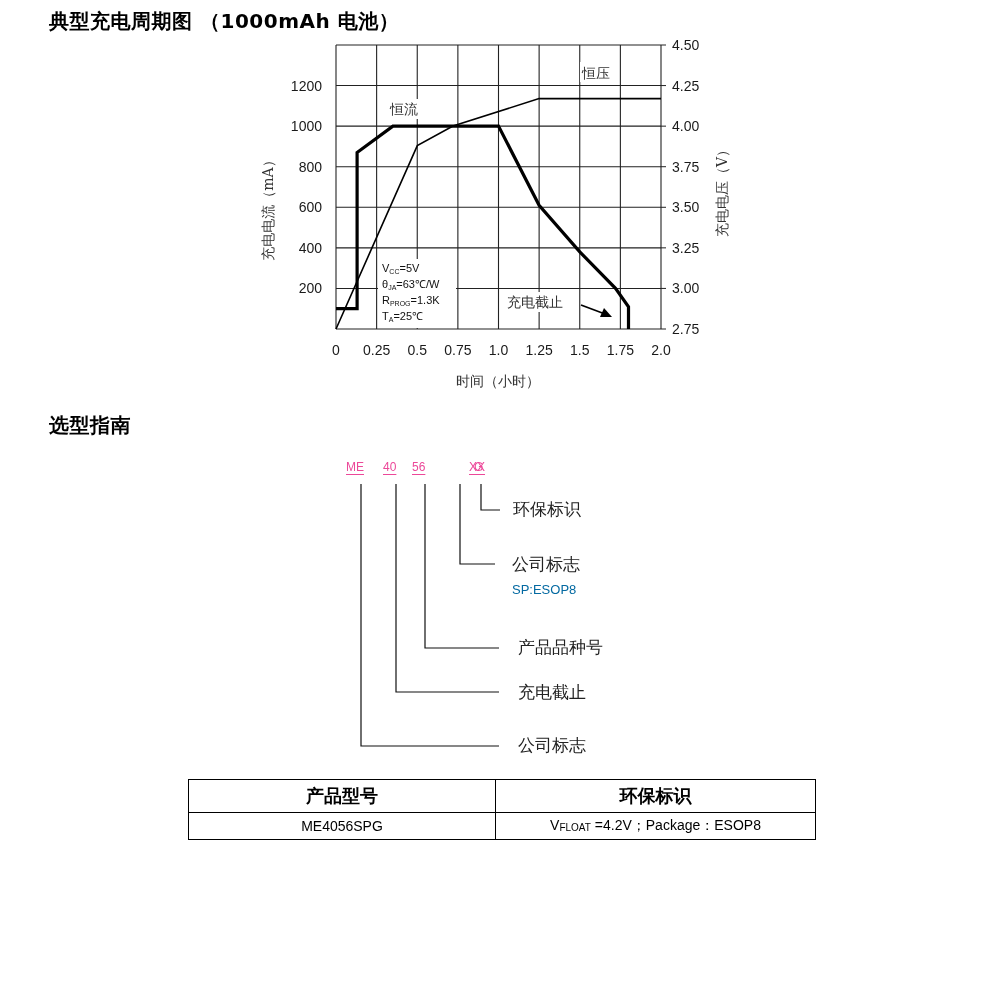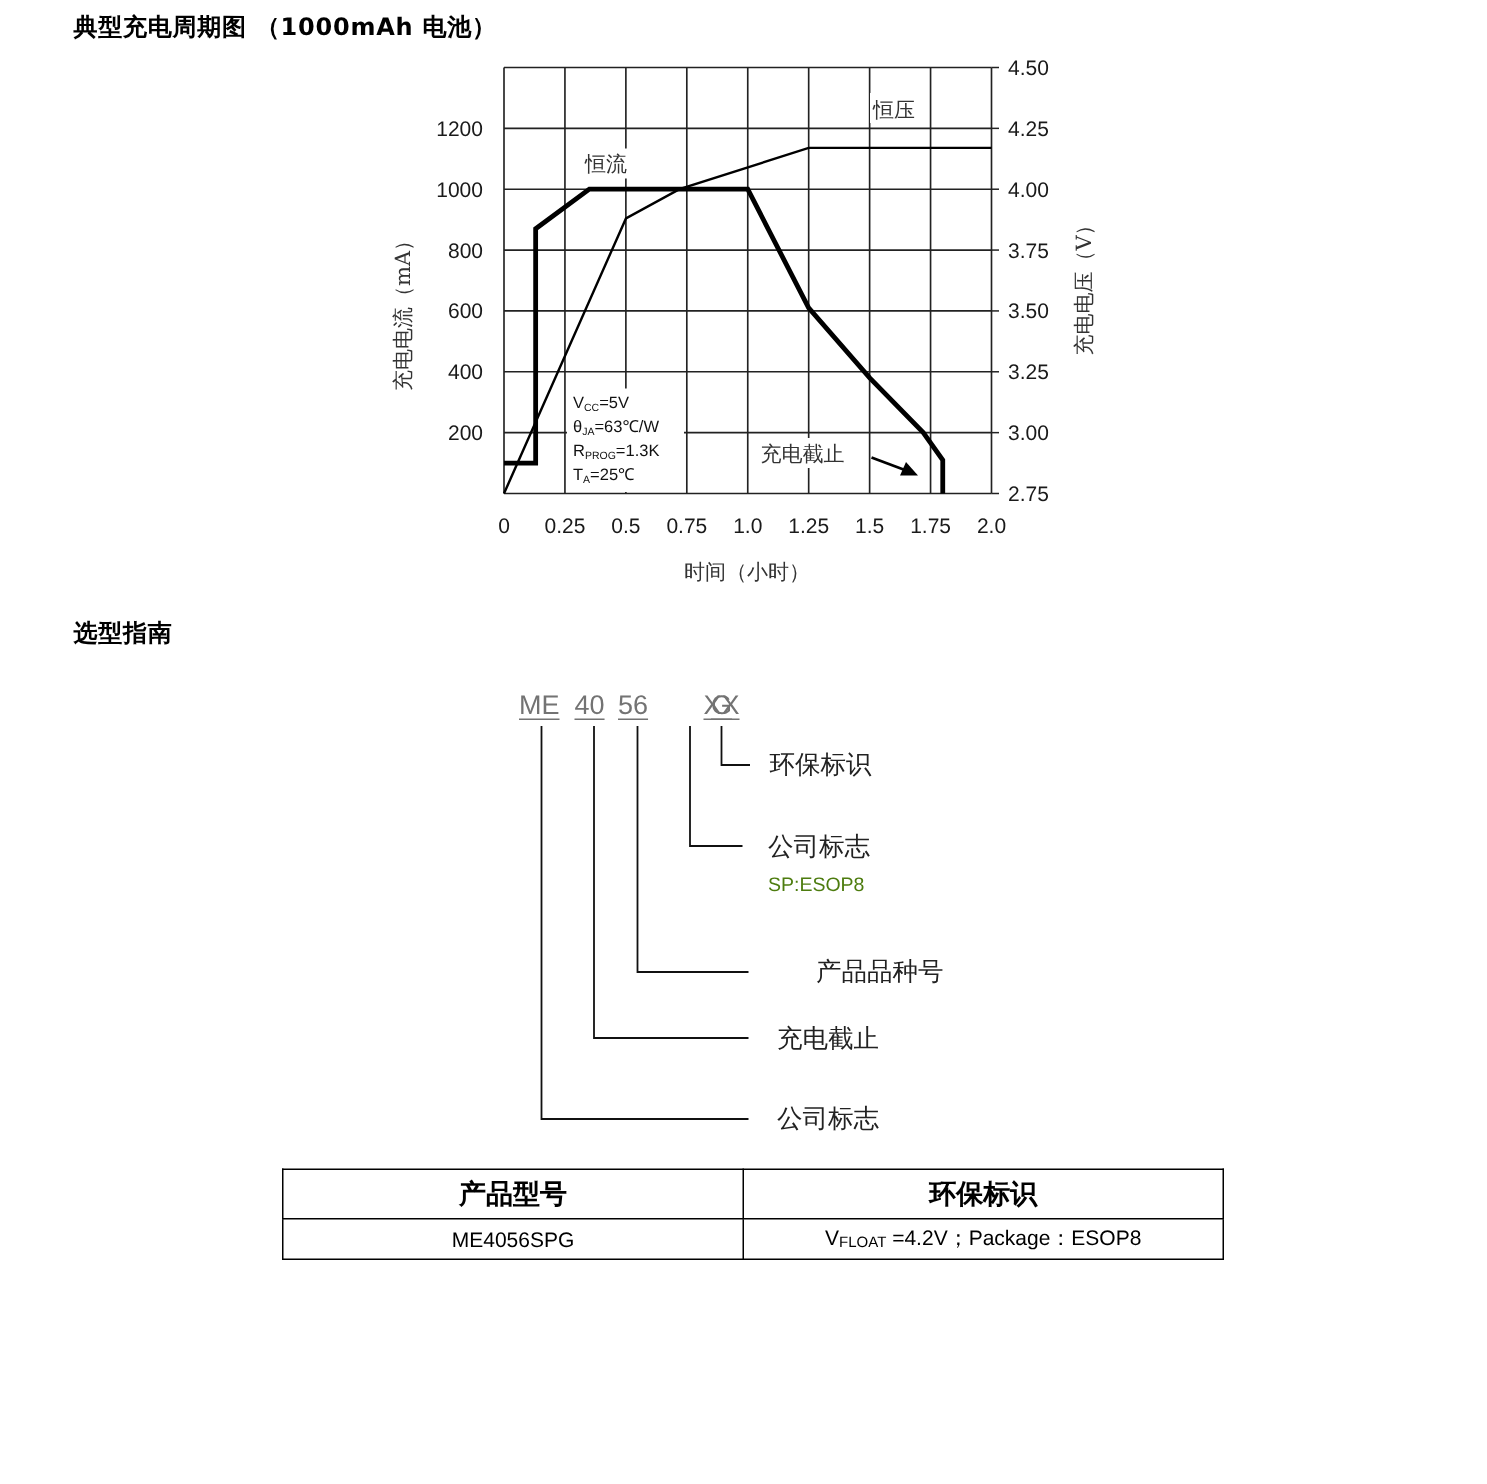--- a/index.html
+++ b/index.html
@@ -1,32 +1,32 @@
 <!DOCTYPE html>
 <html><head>
   <meta charset="utf-8">
   <style>
     html, body { margin: 0; padding: 0; background: #ffffff; }
     body {
       width: 991px; height: 989px; position: relative; overflow: hidden;
       font-family: "Liberation Sans", "DejaVu Sans", sans-serif; color: #000;
     }
     .section-title {
-      position: absolute; left: 49px; font-weight: bold; font-size: 16px;
+      position: absolute; left: 49px; font-weight: bold; font-size: 20px;
       font-family: "DejaVu Sans", "Liberation Sans", sans-serif; letter-spacing: 0.5px;
     }
     #chart-svg { position: absolute; left: 0; top: 0; }
     .tick { font-family: "Liberation Sans", sans-serif; font-size: 14px; fill: #1a1a1a; }
     .cn { font-family: "DejaVu Serif", "Liberation Serif", serif; font-size: 14px; fill: #333; }
     .cond { font-family: "Liberation Sans", sans-serif; font-size: 11px; fill: #111; }
 
-    .pn { position: absolute; top: 460px; font-size: 18px; font-family: "Liberation Sans", sans-serif;
-          text-decoration: underline; text-underline-offset: 3px; color:#737373; }
+    .pn { position: absolute; top: 460px; font-size: 12px; font-family: "Liberation Sans", sans-serif;
+          text-decoration: underline; text-underline-offset: 3px; color:#ec4899; }
     .desc { position: absolute; font-family: "DejaVu Serif", "Liberation Serif", serif; font-size: 17px; color:#222;text-align:center; }
-    .desc-sub { position: absolute; font-family: "Liberation Sans", sans-serif; font-size: 13px; color:#4d7c0f; }
+    .desc-sub { position: absolute; font-family: "Liberation Sans", sans-serif; font-size: 13px; color:#0369a1; }
 
     table.sel {
       position: absolute; left: 188px; top: 779px; border-collapse: collapse;
       font-family: "Liberation Sans", sans-serif; font-size: 14px;
     }
     table.sel th, table.sel td { border: 1px solid #000; text-align: center; padding: 0; }
     table.sel th { height: 32px; font-weight: bold; font-family: "DejaVu Sans", sans-serif; font-size: 18px; }
     table.sel td { height: 26px; }
     .c1 { width: 306px; }
     .c2 { width: 319px; }
@@ -129,21 +129,21 @@
       <polyline points="460,484 460,564 495,564"></polyline>
       <polyline points="425,484 425,648 499,648"></polyline>
       <polyline points="396,484 396,692 499,692"></polyline>
       <polyline points="361,484 361,746 499,746"></polyline>
     </g>
   </svg>
 
   <span class="desc" style="left:513px;top:498px;">环保标识</span>
   <span class="desc" style="left:512px;top:553px;">公司标志</span>
   <span class="desc-sub" style="left:512px;top:582px;">SP:ESOP8</span>
-  <span class="desc" style="left:544px;top:636px;">产品品种号</span>
+  <span class="desc" style="left:518px;top:636px;">产品品种号</span>
   <span class="desc" style="left:518px;top:681px;">充电截止</span>
   <span class="desc" style="left:518px;top:734px;">公司标志</span>
 </div>
 
 <table class="sel">
   <thead>
     <tr>
       <th class="c1">产品型号</th>
       <th class="c2">环保标识</th>
     </tr>

